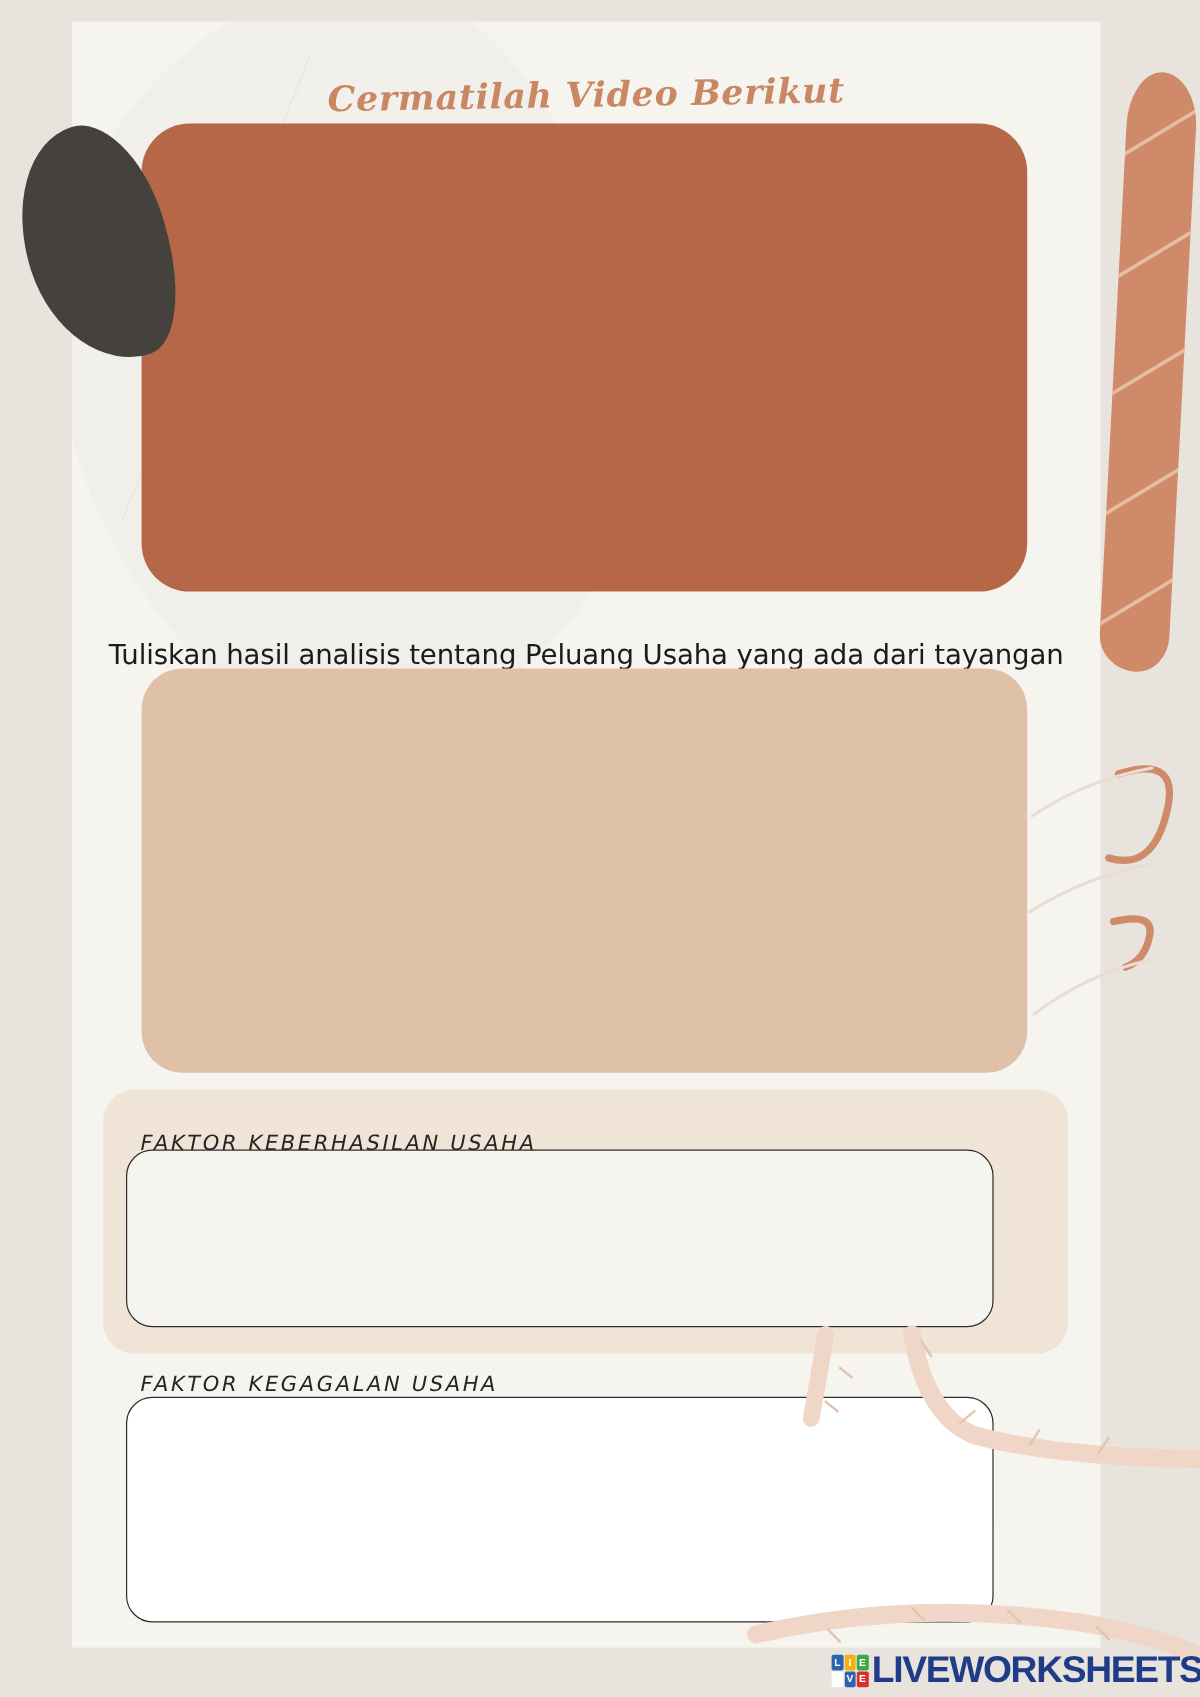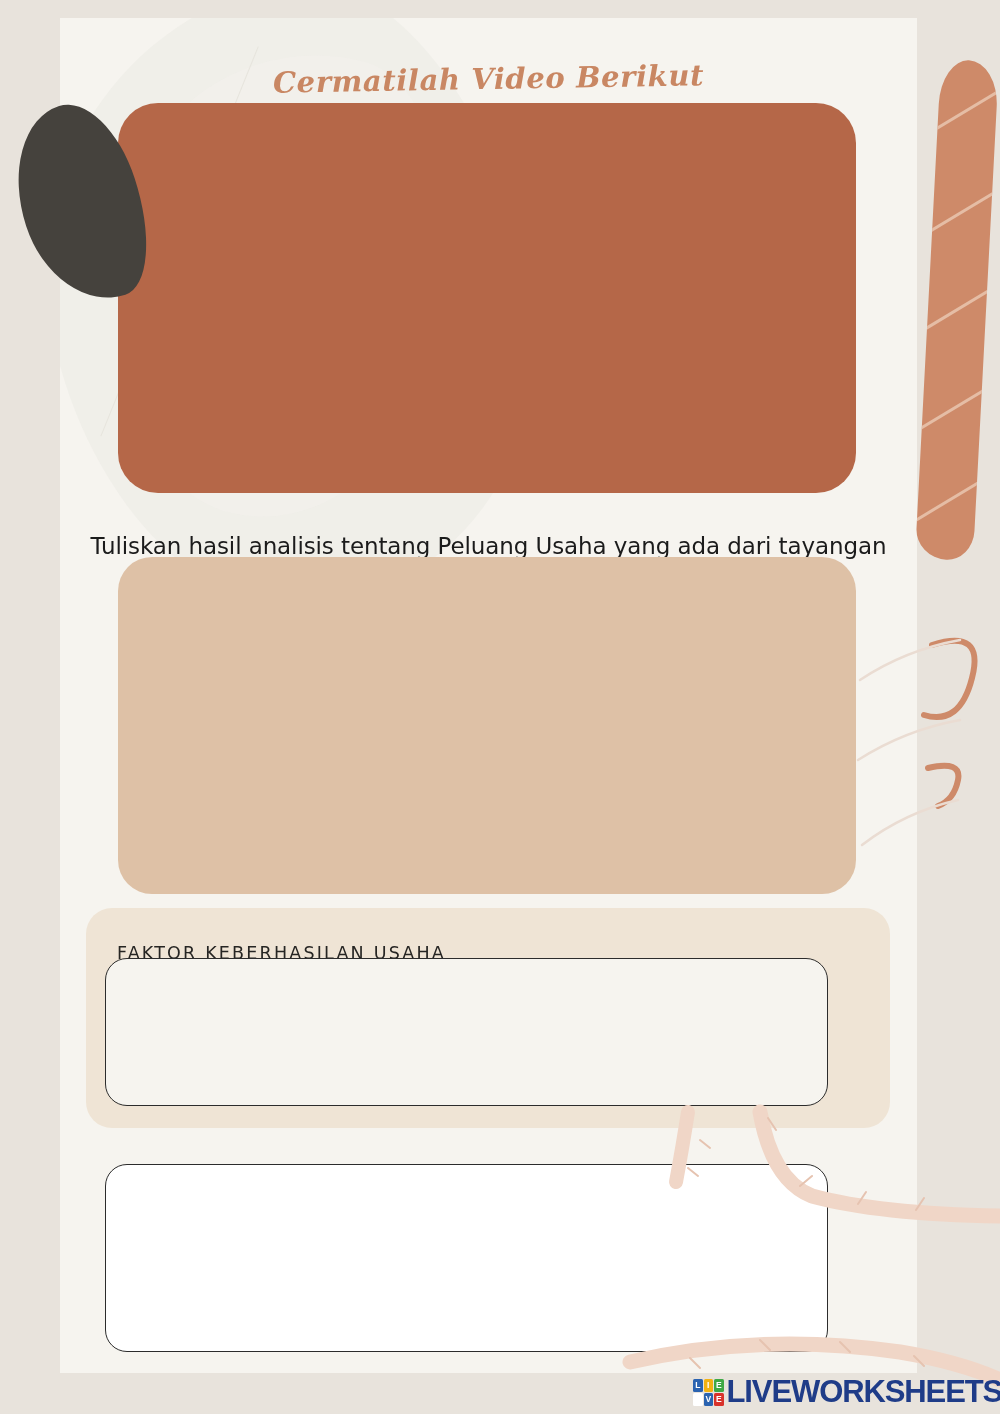--- a/index.html
+++ b/index.html
@@ -186,20 +186,21 @@
     background: #EFE4D5;
     border-radius: 26px;
   }
   .section-label {
     position: absolute;
     font-family: "DejaVu Sans", sans-serif;
     font-size: 17.5px;
     letter-spacing: 2.2px;
     color: #262523;
     white-space: nowrap;
+    font-style: italic;
   }
   .label-success { left: 57px; top: 925px; }
   .label-failure { left: 57px; top: 1126px; }
 
   .answer-field {
     position: absolute;
     border: 1.6px solid #2C2C2C;
     border-radius: 22px;
   }
   .field-success {
@@ -283,20 +284,21 @@
 
     <div class="instruction">Tuliskan hasil analisis tentang Peluang Usaha yang ada dari tayangan video tersebut</div>
 
     <div class="analysis-box"></div>
 
     <div class="cream-panel"></div>
 
     <div class="section-label label-success">FAKTOR KEBERHASILAN USAHA</div>
     <div class="answer-field field-success"></div>
 
+    <div class="section-label label-failure">FAKTOR KEGAGALAN USAHA</div>
     <div class="answer-field field-failure"></div>
   </div>
 
   <div class="blob-dark"></div>
 
   <div class="leaf-right">
     <div class="vein" style="top: 48px;"></div>
     <div class="vein" style="top: 150px;"></div>
     <div class="vein" style="top: 248px;"></div>
     <div class="vein" style="top: 348px;"></div>

